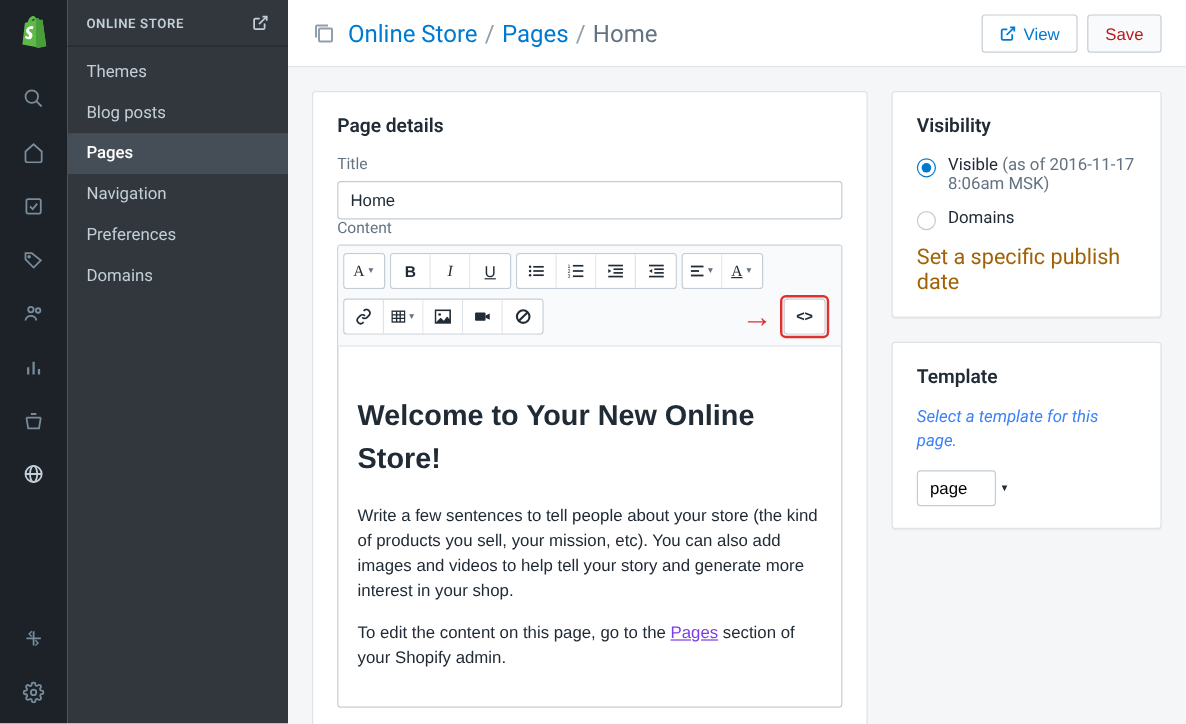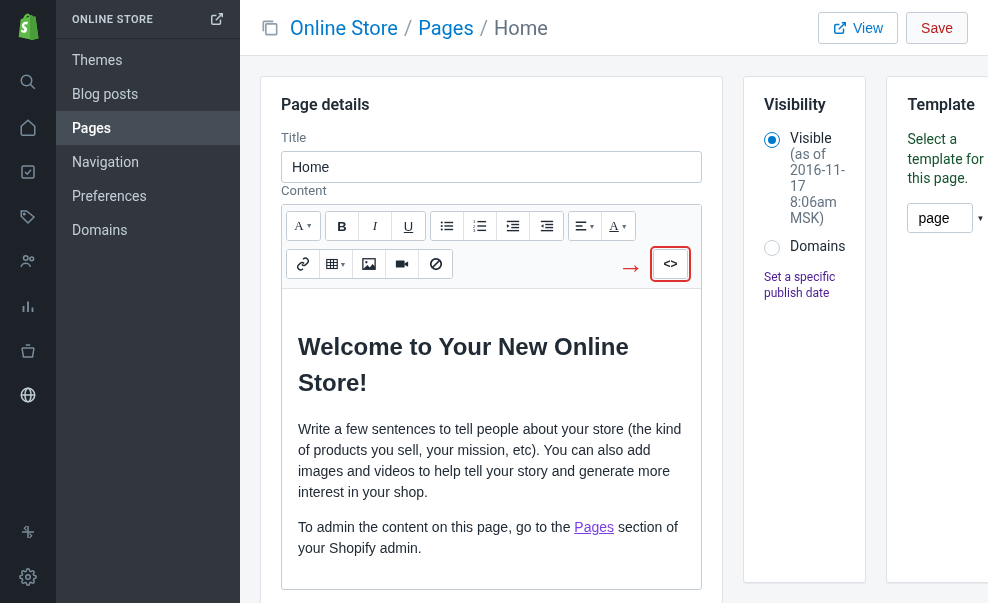--- a/index.html
+++ b/index.html
@@ -29,21 +29,21 @@
 .breadcrumbs { flex: 1; font-size: 20px; display: flex; align-items: center; gap: 6px; }
 .breadcrumbs a { color: #007ace; text-decoration: none; cursor: pointer; }
 .breadcrumbs .sep { color: #919eab; }
 .breadcrumbs .current { color: #637381; }
 .topbar .btn { border: 1px solid #c4cdd5; background: #fff; border-radius: 3px; padding: 7px 14px; font-size: 14px; cursor: pointer; margin-left: 8px; }
 .topbar .btn-view { color: #007ace; display: inline-flex; align-items: center; gap: 6px; }
 .topbar .btn-save { color: #b91c1c; background: #f9fafb; cursor: not-allowed; }
 
 .content { flex: 1; padding: 20px; display: flex; gap: 20px; overflow-y: auto; }
 .col-main { flex: 1; }
-.col-side { width: 225px; display: flex; gap: 20px; }
+.col-side { width: 225px; display: flex; flex-direction: column; gap: 20px; }
 
 .card { background: #fff; border: 1px solid #dfe3e8; border-radius: 3px; padding: 18px 20px; box-shadow: 0 1px 0 rgba(22,29,37,0.05); }
 .card h2 { font-size: 16px; font-weight: 600; margin-bottom: 16px; }
 .field-label { font-size: 13px; color: #637381; margin-bottom: 6px; display: block; }
 .text-input { width: 100%; border: 1px solid #c4cdd5; border-radius: 3px; padding: 7px 10px; font-size: 14px; color: #212b36; }
 .field-group { }
 
 
 .rte { border: 1px solid #c4cdd5; border-radius: 3px; }
 .rte-toolbar { background: #f9fafb; border-bottom: 1px solid #dfe3e8; padding: 6px 4px; }
@@ -63,23 +63,23 @@
 .rte-body p { margin-bottom: 14px; color: #212b36; font-family: Arial, sans-serif;}
 .rte-body a { color: #7b3fe4; text-decoration: underline; }
 
 
 .radio-row { display: flex; align-items: flex-start; gap: 10px; margin-bottom: 12px; cursor: pointer; }
 .radio { width: 16px; height: 16px; border-radius: 50%; border: 1px solid #c4cdd5; flex-shrink: 0; margin-top: 2px; display: flex; align-items: center; justify-content: center; }
 .radio.checked { border-color: #007ace; }
 .radio.checked::after { content: ""; width: 8px; height: 8px; background: #007ace; border-radius: 50%; }
 .radio-label { font-size: 14px; }
 .radio-sub { color: #637381; }
-.link { color: #4c1d95; text-decoration: none; cursor: pointer; font-size: 12px; }
-
-.help-text { font-size: 14px; color: #14532d; margin-bottom: 14px; line-height: 1.4; }
+.link { color: #a16207; text-decoration: none; cursor: pointer; font-size: 18px; }
+
+.help-text { font-size: 14px; color: #3b82f6; margin-bottom: 14px; line-height: 1.4; font-style: italic; }
 .select { border: 1px solid #c4cdd5; border-radius: 3px; padding: 6px 22px 6px 10px; font-size: 14px; background: #fff; appearance: none; position: relative; }
 .select-wrap { position: relative; width: 85px; }
 .select-wrap::after { content: "▼"; position: absolute; right: 8px; top: 50%; transform: translateY(-50%); font-size: 8px; color: #212b36; pointer-events: none; }
 
 svg { display: block; }
 </style>
 </head>
 <body>
 
 <div class="layout">
@@ -329,21 +329,21 @@
                       <div class="rte-group">
                           <button class="rte-btn" style="font-weight:bold;font-size:12px">&lt;&gt;</button>
                         </div>
                     </div>
                   </div>
                 </div>
               </div>
               <div class="rte-body">
                 <h1>Welcome to Your New Online Store!</h1>
                 <p>Write a few sentences to tell people about your store (the kind of products you sell, your mission, etc). You can also add images and videos to help tell your story and generate more interest in your shop.</p>
-                <p><span>To admin the content on this page, go to the </span><a href="#">Pages</a><span> section of your Shopify admin.</span></p>
+                <p><span>To edit the content on this page, go to the </span><a href="#">Pages</a><span> section of your Shopify admin.</span></p>
               </div>
             </div>
           </div>
         </div>
       </div>
 
       <div class="col-side">
         <div class="card">
           <h2>Visibility</h2>
           <div class="radio-row">

